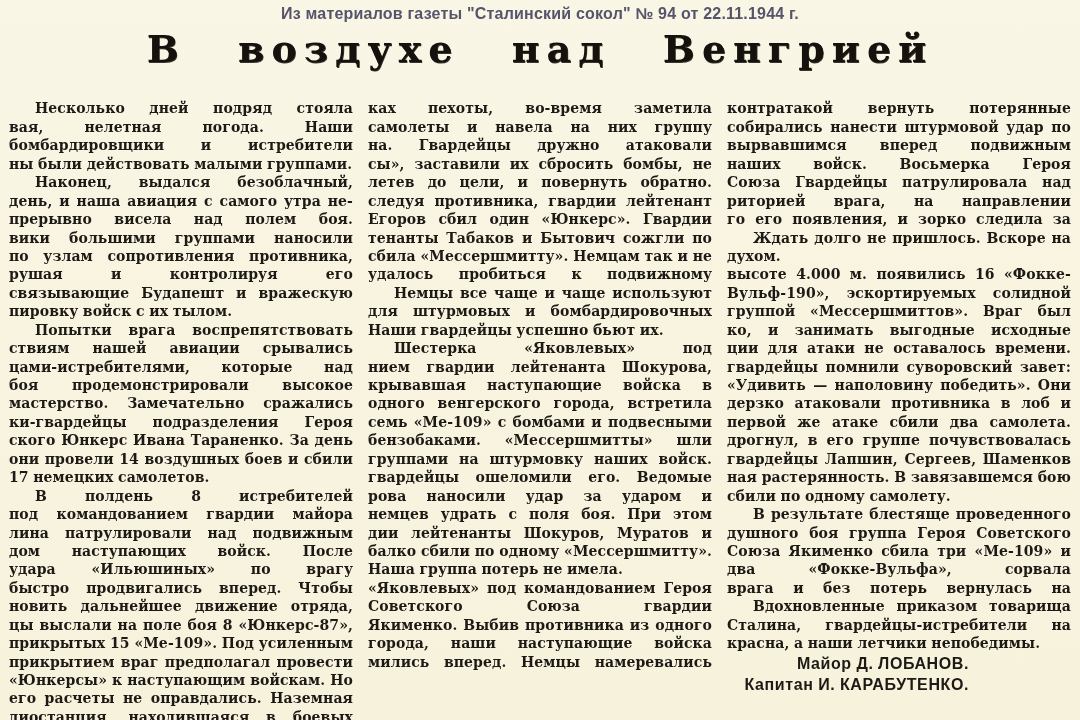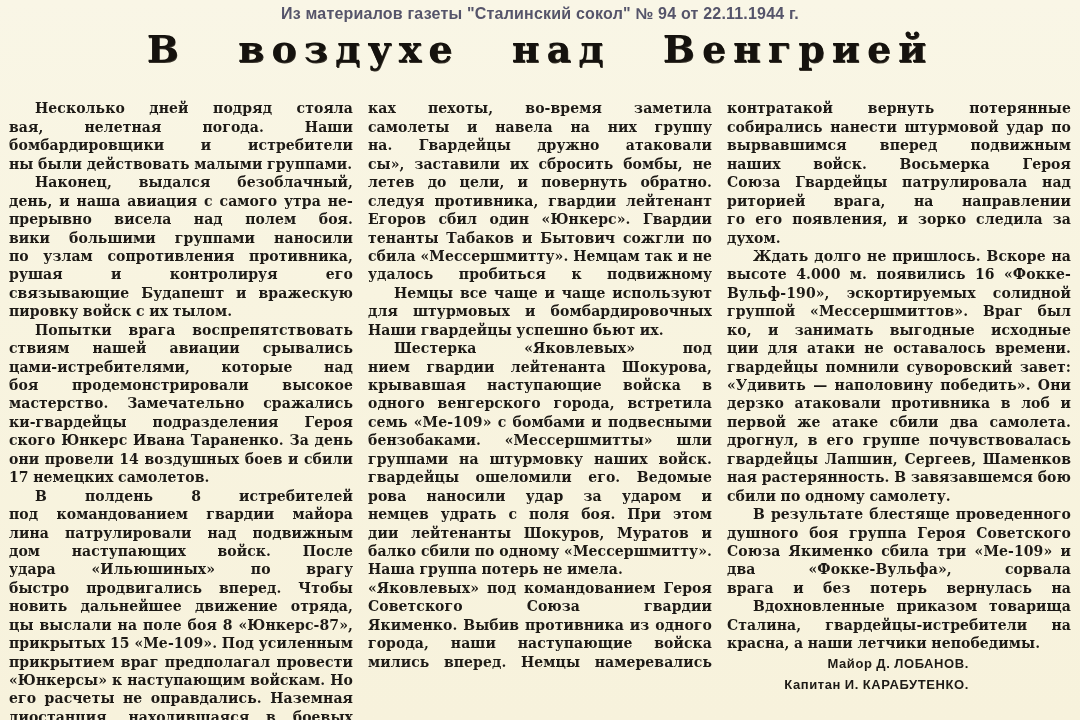--- a/index.html
+++ b/index.html
@@ -59,21 +59,21 @@
     white-space: normal;
   }
   .line.end {
     text-align-last: left;
   }
   .line.indent {
     text-indent: 26px;
   }
   .line.sig {
     font-family: "Liberation Sans", sans-serif;
-    font-size: 13px;
+    font-size: 16px;
     letter-spacing: 0.6px;
     text-align: right;
     text-align-last: right;
     padding-right: 102px;
     height: 21px;
     line-height: 21px;
   }
 </style>
 </head>
 <body style="color: rgb(29, 26, 22);">
@@ -153,22 +153,22 @@
       <div class="line">мились вперед. Немцы намеревались</div>
     </div>
   <div class="col">
       <div class="line">контратакой вернуть потерянные позиции,</div>
       <div class="line">собирались нанести штурмовой удар по</div>
       <div class="line">вырвавшимся вперед подвижным группам</div>
       <div class="line">наших войск. Восьмерка Героя Советского</div>
       <div class="line">Союза Гвардейцы патрулировала над тер-</div>
       <div class="line">риторией врага, на направлении вероятно-</div>
       <div class="line">го его появления, и зорко следила за воз-</div>
+      <div class="line indent">Ждать долго не пришлось. Вскоре на</div>
       <div class="line end">духом.</div>
-      <div class="line indent">Ждать долго не пришлось. Вскоре на</div>
       <div class="line">высоте 4.000 м. появились 16 «Фокке-</div>
       <div class="line">Вульф-190», эскортируемых солидной</div>
       <div class="line">группой «Мессершмиттов». Враг был близ-</div>
       <div class="line">ко, и занимать выгодные исходные пози-</div>
       <div class="line">ции для атаки не оставалось времени. Но</div>
       <div class="line">гвардейцы помнили суворовский завет:</div>
       <div class="line">«Удивить — наполовину победить». Они</div>
       <div class="line">дерзко атаковали противника в лоб и при</div>
       <div class="line">первой же атаке сбили два самолета. Враг</div>
       <div class="line">дрогнул, в его группе почувствовалась яв-</div>

